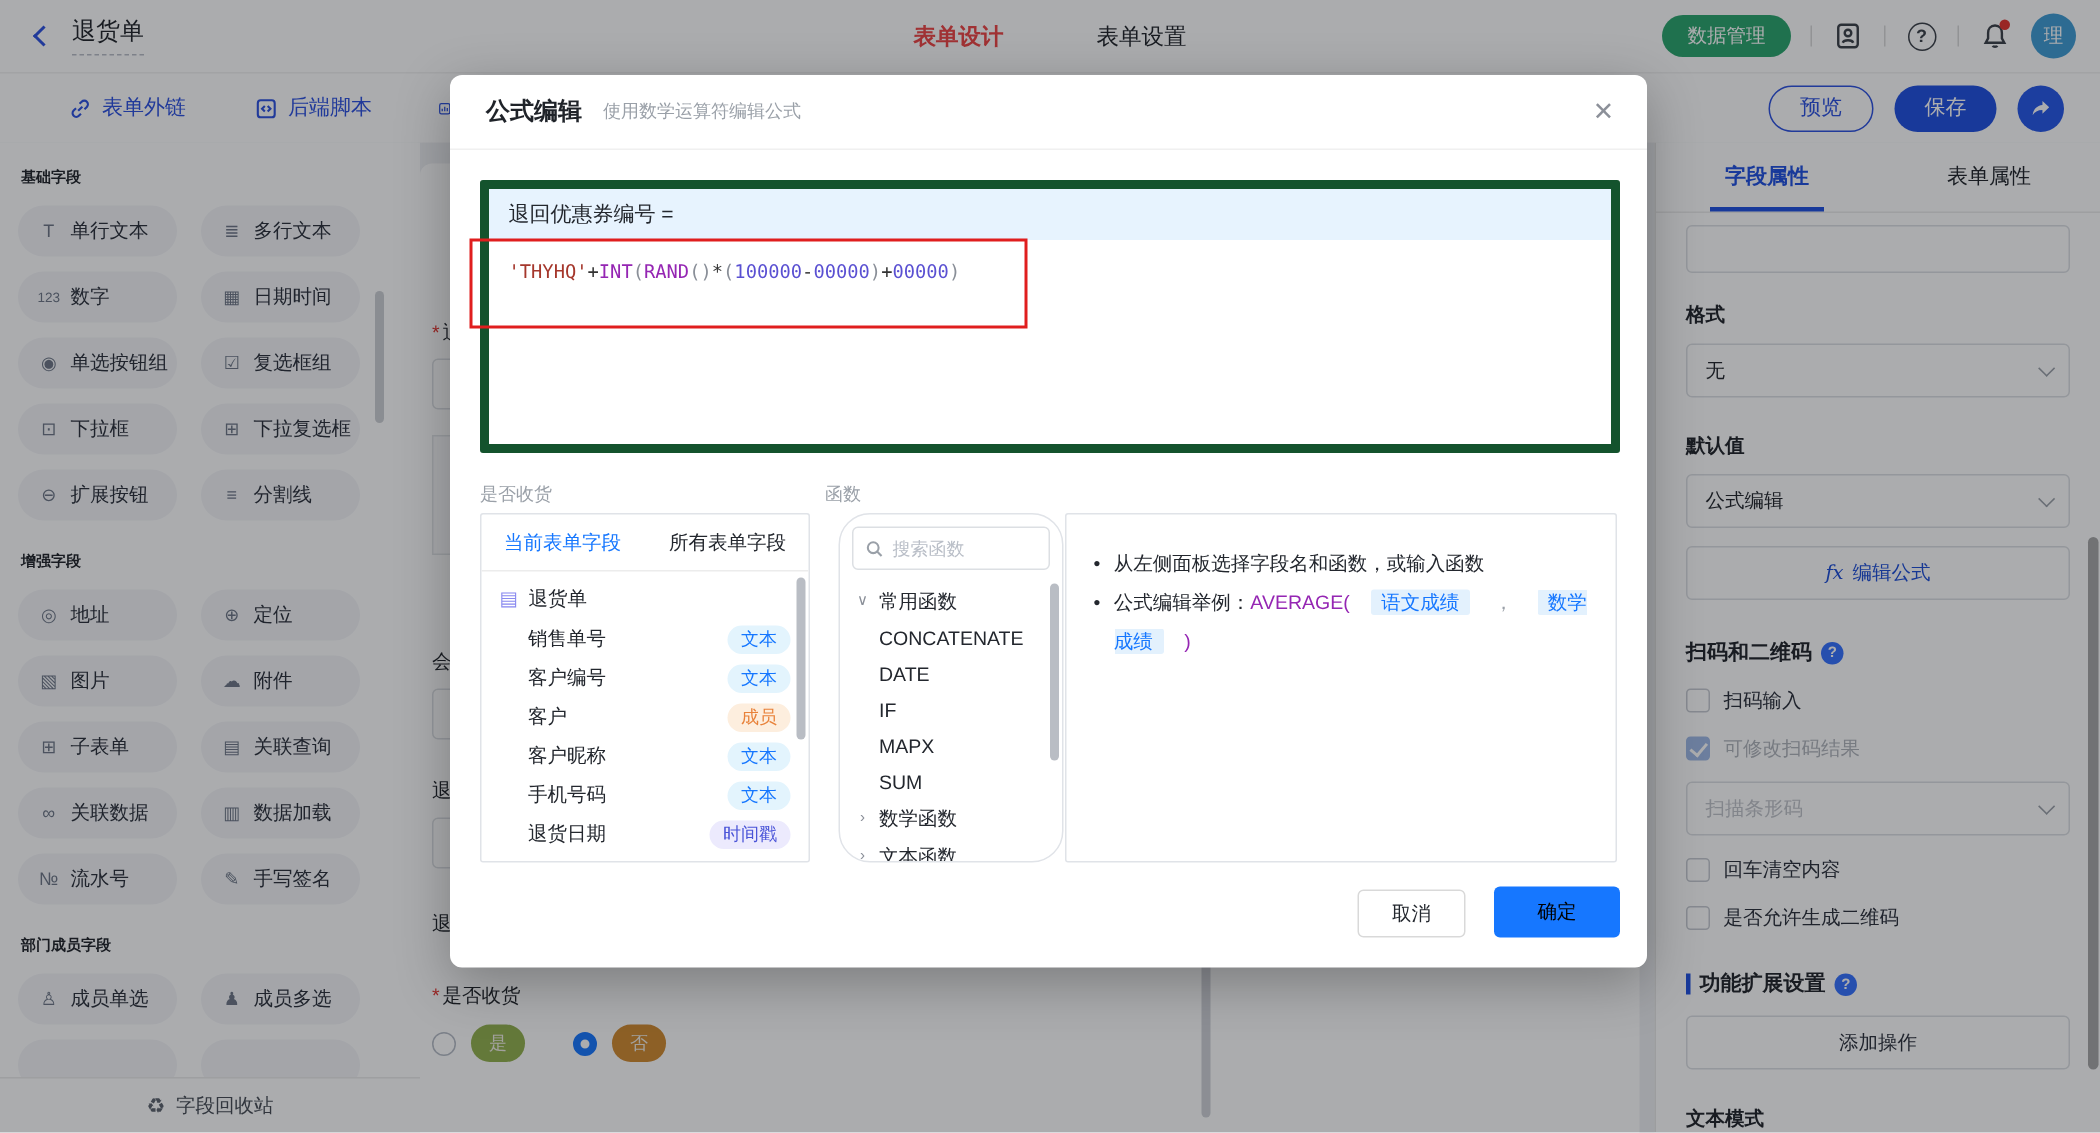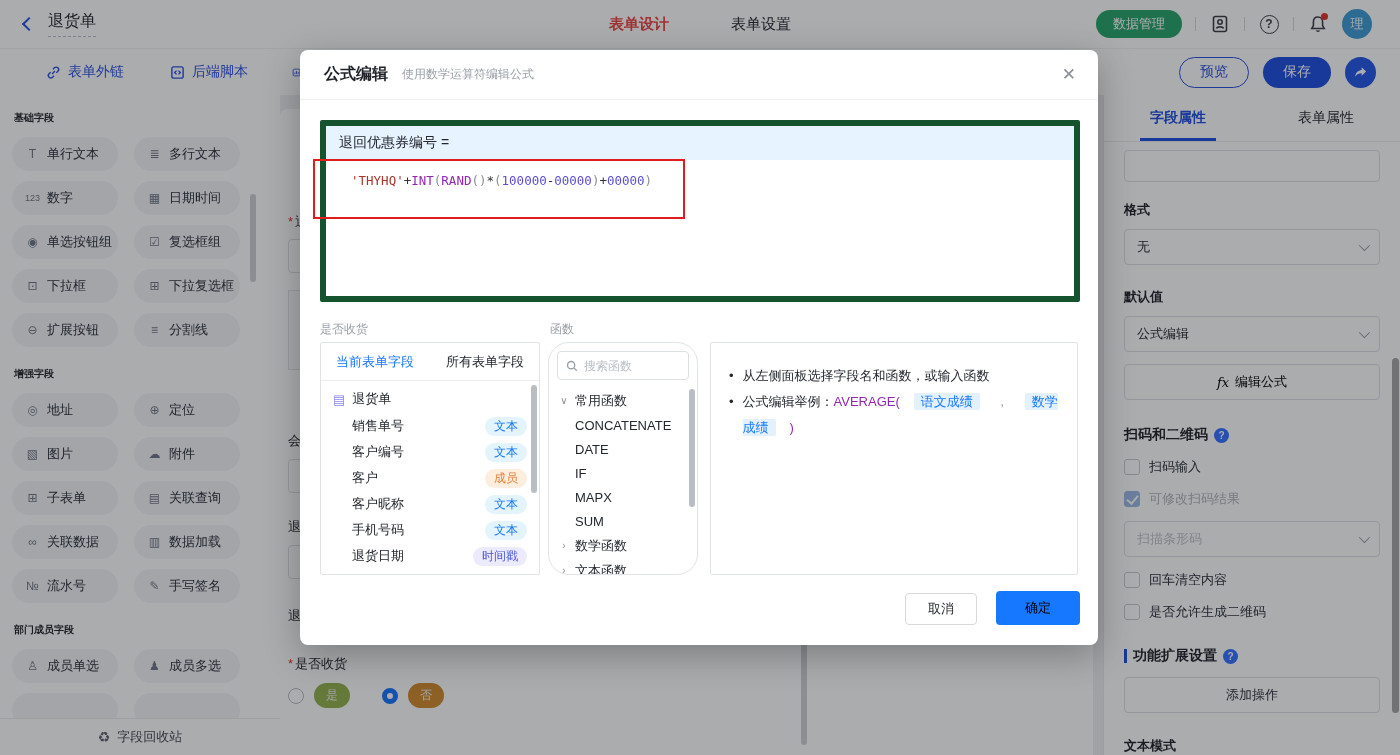--- a/index.html
+++ b/index.html
@@ -6,21 +6,21 @@
   body { font-family:"Liberation Sans","DejaVu Sans",sans-serif; }
   #app { position:relative; width:1400px; height:755px; background:#eef0f3; overflow:hidden; }
 
   
   .topbar { position:absolute; top:0; left:0; right:0; height:48px; background:#fff; display:flex; align-items:center; z-index:2; }
   .back-ic { width:10px; height:10px; border-left:2px solid #2b50e0; border-bottom:2px solid #2b50e0; transform:rotate(45deg); margin-left:24px; cursor:pointer; }
   .app-title { margin-left:14px; font-size:16px; color:#1f2329; border-bottom:1px dashed #b9bec7; padding-bottom:4px; }
   .top-tabs { position:absolute; left:0; right:0; display:flex; justify-content:center; gap:62px; font-size:15px; }
   .top-tab-active { color:#ef4444; font-weight:bold; }
   .top-tab { color:#1f2329; }
-  .top-right { position:absolute; right:28px; display:flex; align-items:center; gap:13px; }
+  .top-right { position:absolute; right:16px; display:flex; align-items:center; gap:13px; }
   .green-pill { background:#29a56c; color:#fff; font-size:13px; height:28px; padding:0 17px; border-radius:15px; display:flex; align-items:center; border:none; }
   .vsep { width:1px; height:14px; background:#d9d9d9; }
   .tb-ic { width:22px; height:22px; position:relative; display:flex; align-items:center; justify-content:center; }
   .help-circle { width:19px; height:19px; border:1.6px solid #3a3f47; border-radius:50%; font-size:12px; color:#3a3f47; display:flex; align-items:center; justify-content:center; font-weight:bold; }
   .bell-dot { position:absolute; top:0px; right:1px; width:7px; height:7px; background:#e3322d; border-radius:50%; }
   .avatar { width:30px; height:30px; border-radius:50%; background:#3e9cd4; color:#fff; font-size:13px; display:flex; align-items:center; justify-content:center; }
 
   
   .toolbar { position:absolute; top:48px; left:0; right:0; height:47px; background:#fff; border-top:1px solid #f2f2f2; display:flex; align-items:center; z-index:1; }
   .tool-item { display:flex; align-items:center; gap:7px; color:#2b50e0; font-size:14px; margin-left:46px; cursor:pointer; white-space:nowrap;justify-content:space-between; }
@@ -61,21 +61,21 @@
   .rp-tabs { height:47px; display:flex; border-bottom:1px solid #ececec; }
   .rp-tab { flex:1; display:flex; align-items:center; justify-content:center; font-size:14px; color:#1f2329; position:relative; cursor:pointer; }
   .rp-tab.act { color:#1e4fe0; font-weight:bold; }
   .rp-tab.act::after { content:""; position:absolute; bottom:0; left:50%; margin-left:-38px; width:76px; height:3px; background:#1e4fe0; }
   .rp-body { padding:8px 20px 0 20px; }
   .rp-input-empty { height:32px; border:1px solid #dcdfe3; border-radius:4px; }
   .rp-label { font-size:13px; font-weight:bold; color:#1f2329; margin-top:19px; }
   .rp-select { margin-top:10px; height:36px; border:1px solid #dcdfe3; border-radius:4px; display:flex; align-items:center; justify-content:space-between; padding:0 12px; font-size:13px; color:#1f2329; cursor:pointer; }
   .rp-select.dis { color:#c0c3c9; cursor:default; }
   .caret { width:8px; height:8px; border-right:1.5px solid #9aa0a8; border-bottom:1.5px solid #9aa0a8; transform:rotate(45deg) translateY(-2px); }
-  .rp-btn { margin-top:12px; width:100%; height:36px; border:1px solid #dcdfe3; border-radius:4px; background:#fff; font-size:13px; color:#000000; display:flex; align-items:center; justify-content:center; gap:6px; }
+  .rp-btn { margin-top:12px; width:100%; height:36px; border:1px solid #dcdfe3; border-radius:4px; background:#fff; font-size:13px; color:#1d4ed8; display:flex; align-items:center; justify-content:center; gap:6px; }
   .fx { font-family:"DejaVu Serif",serif; font-style:italic; font-size:13px; }
   .rp-section { margin-top:26px; font-size:14px; font-weight:bold; color:#1f2329; display:flex; align-items:center; gap:6px; }
   .blue-bar { width:3px; height:14px; background:#1e4fe0; display:inline-block; }
   .q-ic { width:15px; height:15px; background:#3370ff; border-radius:50%; color:#fff; font-size:10px; display:flex; align-items:center; justify-content:center; font-weight:bold; }
   .cb-row { margin-top:14px; display:flex; align-items:center; gap:9px; font-size:13px; color:#2a2f3a; }
   .cb { width:16px; height:16px; border:1px solid #c6cad1; border-radius:3px; background:#fff; flex:none; position:relative; }
   .cb.checked { background:#9fb9e6; border-color:#9fb9e6; }
   .cb.checked::after { content:""; position:absolute; left:4px; top:1px; width:5px; height:9px; border-right:2px solid #fff; border-bottom:2px solid #fff; transform:rotate(40deg); }
   .cb-dis { color:#b0b4bb; }
 
@@ -86,39 +86,39 @@
   
   .overlay { position:absolute; inset:0; background:rgba(15,18,24,0.35); z-index:50; }
   .modal { position:absolute; left:300px; top:50px; width:798px; height:595px; background:#fff; border-radius:8px; z-index:60; box-shadow:0 10px 36px rgba(0,0,0,0.28); }
   .m-head { height:50px; display:flex; align-items:center; padding:0 24px; border-bottom:1px solid #f0f0f0; }
   .m-title { font-size:16px; font-weight:bold; color:#1f2329; }
   .m-sub { margin-left:14px; font-size:12px; color:#9aa0a8; }
   .m-close { position:absolute; right:22px; top:16px; font-size:17px; color:#8c9099; cursor:pointer; line-height:1; }
   .editor { position:absolute; left:20px; right:18px; top:70px; height:182px; border:6px solid #14532d; border-radius:2px; overflow:hidden; }
   .ed-label { height:34px; background:#e7f3fe; display:flex; align-items:center; padding:0 13px; font-size:14px; color:#23272e; }
   .ed-body { padding:13px; font-family:"DejaVu Sans Mono",monospace; font-size:12.5px; }
-  .tk-str { color:#a5372c;margin-left:12px; } .tk-fn { color:#9526b3; } .tk-num { color:#5a50d2; }
+  .tk-str { color:#a5372c; } .tk-fn { color:#9526b3; } .tk-num { color:#5a50d2; }
   .tk-op { color:#333; } .tk-par { color:#8a8f98; }
   .redbox { position:absolute; left:13px; top:109px; width:372px; height:60px; border:2px solid #e01e1e; z-index:70; pointer-events:none; }
   .panel-label { position:absolute; top:271px; font-size:12px; color:#9aa0a8; }
   .sub-panel { position:absolute; top:292px; height:233px; border:1px solid #e0e3e8; border-radius:2px; background:#fff; overflow:hidden; }
   .vars { left:20px; width:220px; }
   .vars-tabs { height:38px; display:flex; align-items:center; justify-content:space-between; padding:0 15px; font-size:13px; border-bottom:1px solid #ececec; }
   .vt-act { color:#1677ff; cursor:pointer; }
   .vt { color:#23272e; cursor:pointer; }
   .var-root { height:28px; display:flex; align-items:center; gap:7px; padding-left:12px; font-size:13px; color:#23272e; margin-top:4px; }
   .doc-ic { color:#8a8af0; font-size:13px; }
   .var-row { height:26px; display:flex; align-items:center; justify-content:space-between; padding:0 12px 0 31px; cursor:pointer;gap:40px; }
   .var-name { font-size:13px; color:#23272e; }
   .badge { font-size:12px; padding:1px 9px; border-radius:10px; }
   .bg-text { background:#e3f4fd; color:#1677ff; }
   .bg-member { background:#fdeede; color:#e8823a; }
   .bg-timestamp { background:#eceafd; color:#4a54d8; }
   .v-thumb { position:absolute; right:2px; top:42px; width:6px; height:108px; background:#b9bdc4; border-radius:3px; }
-  .fns { left:248px; width:150px;border-radius:21px; }
+  .fns { left:259px; width:150px;border-radius:21px; }
   .fn-search { margin:8px; height:29px; border:1px solid #dcdfe3; border-radius:4px; display:flex; align-items:center; padding:0 8px; gap:6px; }
   .fn-search input { border:none; outline:none; width:90px; font-size:12px; color:#23272e; font-family:inherit; }
   .fn-search input::placeholder { color:#b9bec7; }
   .fn-group { height:25px; display:flex; align-items:center; gap:6px; padding-left:10px; font-size:13px; color:#23272e; cursor:pointer; }
   .chev { color:#8a8f98; font-size:10px; width:10px; text-align:center; }
   .fn-item { height:24px; display:flex; align-items:center; padding-left:26px; font-size:13px; color:#23272e; cursor:pointer; }
   .f-thumb { position:absolute; right:2px; top:46px; width:6px; height:118px; background:#b9bdc4; border-radius:3px; }
   .hints { left:410px; width:368px; padding:20px 18px; font-size:13px; color:#23272e; line-height:26px; }
   .hint-line { display:flex; align-items:flex-start; gap:9px; }
   .bullet { color:#23272e; flex:none; }

